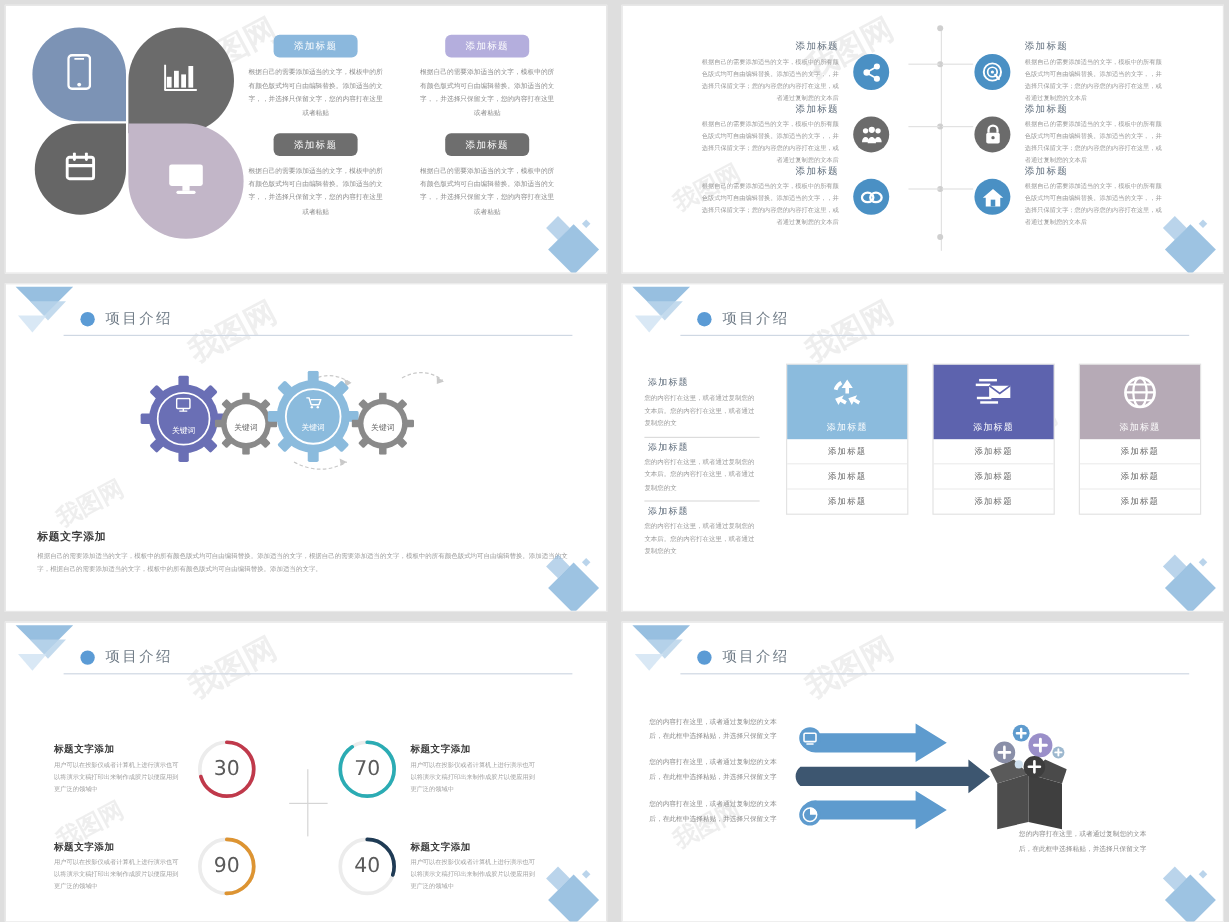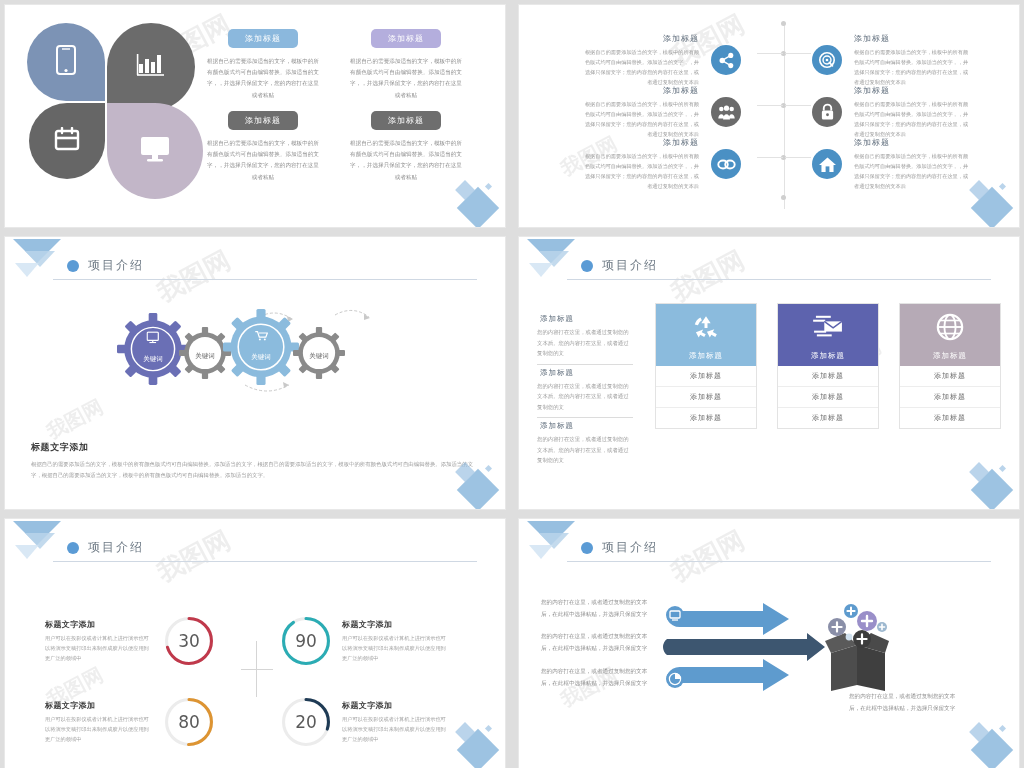--- a/index.html
+++ b/index.html
@@ -556,49 +556,49 @@
         <span class="num">30</span>
       </div>
     </div>
 
     <div class="s5-item" style="left:275px;top:96px;">
       <div class="donut">
         <svg width="52" height="52" viewBox="0 0 44 44">
           <circle cx="22" cy="22" r="19" fill="none" stroke="#ececec" stroke-width="2.6"></circle>
           <circle cx="22" cy="22" r="19" fill="none" stroke="#2bacb4" stroke-width="2.6" stroke-dasharray="107.4 11.9" stroke-linecap="round" transform="rotate(-90 22 22)"></circle>
         </svg>
-        <span class="num">90</span>
+        <span class="num">70</span>
       </div>
       <div class="s5-t" style="text-align:left;margin-left:10px;">
         <h4>标题文字添加</h4>
         <p>用户可以在投影仪或者计算机上进行演示也可以将演示文稿打印出来制作成胶片以便应用到更广泛的领域中</p>
       </div>
     </div>
 
     <div class="s5-item" style="left:40px;top:177px;">
       <div class="s5-t" style="text-align:left;margin-right:10px;">
         <h4>标题文字添加</h4>
         <p>用户可以在投影仪或者计算机上进行演示也可以将演示文稿打印出来制作成胶片以便应用到更广泛的领域中</p>
       </div>
       <div class="donut">
         <svg width="52" height="52" viewBox="0 0 44 44">
           <circle cx="22" cy="22" r="19" fill="none" stroke="#ececec" stroke-width="2.6"></circle>
           <circle cx="22" cy="22" r="19" fill="none" stroke="#dd9432" stroke-width="2.6" stroke-dasharray="59.7 59.7" stroke-linecap="round" transform="rotate(-90 22 22)"></circle>
         </svg>
-        <span class="num">80</span>
+        <span class="num">90</span>
       </div>
     </div>
 
     <div class="s5-item" style="left:275px;top:177px;">
       <div class="donut">
         <svg width="52" height="52" viewBox="0 0 44 44">
           <circle cx="22" cy="22" r="19" fill="none" stroke="#ececec" stroke-width="2.6"></circle>
           <circle cx="22" cy="22" r="19" fill="none" stroke="#1f3b55" stroke-width="2.6" stroke-dasharray="35.8 83.6" stroke-linecap="round" transform="rotate(-90 22 22)"></circle>
         </svg>
-        <span class="num">20</span>
+        <span class="num">40</span>
       </div>
       <div class="s5-t" style="text-align:left;margin-left:10px;">
         <h4>标题文字添加</h4>
         <p>用户可以在投影仪或者计算机上进行演示也可以将演示文稿打印出来制作成胶片以便应用到更广泛的领域中</p>
       </div>
     </div>
 
     <div class="diamond-wrap">
       <div class="dmd big"></div>
         <div class="dmd mid"></div>

